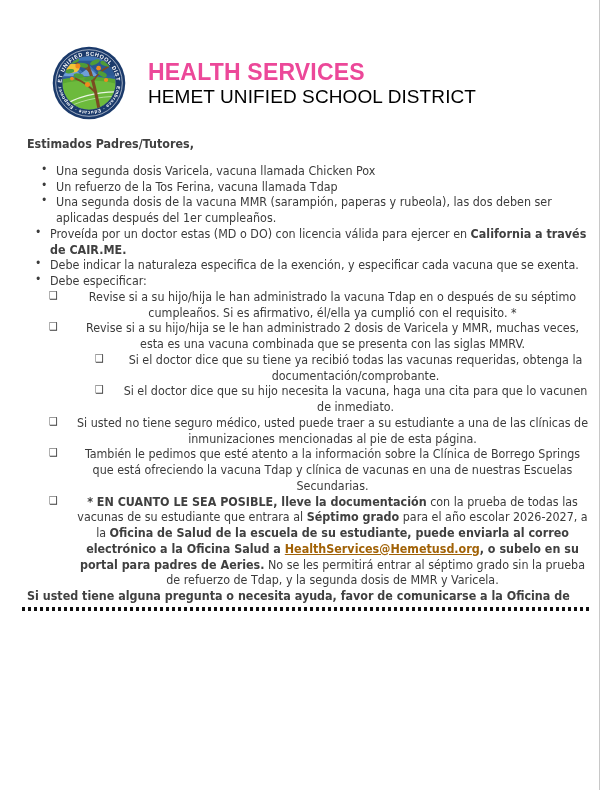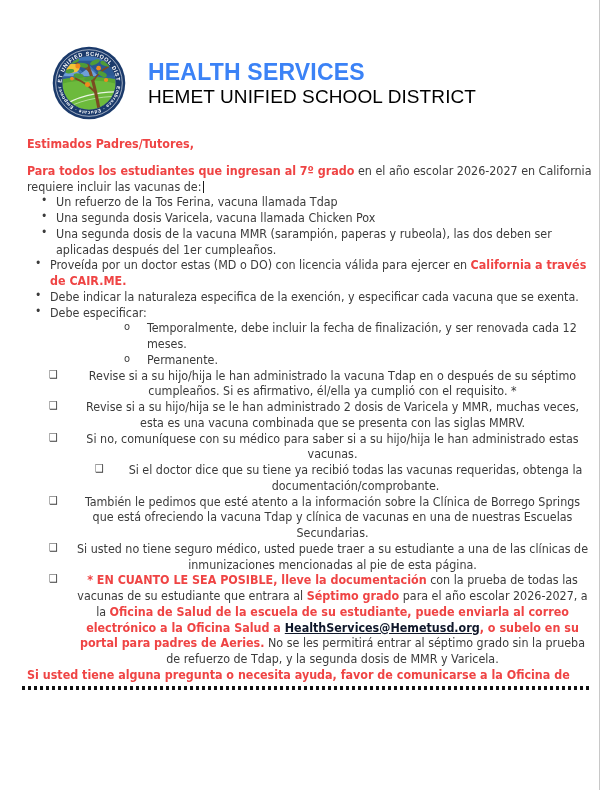--- a/index.html
+++ b/index.html
@@ -44,21 +44,21 @@
   }
   .header-text {
     margin-left: 22px;
     line-height: 1.0;
   }
   .header-title {
     font-family: "Liberation Sans", sans-serif;
     font-weight: bold;
     font-size: 23px;
     letter-spacing: 0.2px;
-    color: #3b82f6;
+    color: #ec4899;
     margin-bottom: 3px;
   }
   .header-sub {
     font-family: "Liberation Sans", sans-serif;
     font-weight: normal;
     font-size: 19px;
     letter-spacing: 0.1px;
     color: #000000;
   }
 
@@ -73,21 +73,21 @@
   .bodytext {
     font-family: "DejaVu Sans", "Liberation Sans", sans-serif;
     font-stretch: condensed;
   }
   .p {
     margin: 0;
   }
   .gap {
     height: 11px;
   }
-  b, .b { font-weight: bold; color: #ef4444; }
+  b, .b { font-weight: bold; color: #404040; }
 
   
   ul.disc {
     list-style: none;
     margin: 0;
     padding: 0;
   }
   ul.disc > li {
     position: relative;
     padding-left: 29px;
@@ -141,21 +141,21 @@
     position: absolute;
     left: 22px;
     top: 0px;
     font-size: 11px;
     color: #3b3b3b;
   }
   ul.box.lvl2 > li { padding-left: 92px; }
   ul.box.lvl2 > li::before { left: 68px; }
 
   a.mail {
-    color: #0f172a;
+    color: #a16207;
     font-weight: bold;
   }
 
   .footer-rule {
     margin: 3px 17px 0 22px;
     height: 4px;
     background-image: repeating-linear-gradient(
       to right,
       #111111 0px, #111111 3px,
       rgba(0,0,0,0) 3px, rgba(0,0,0,0) 6px
@@ -238,54 +238,49 @@
       <div class="header-sub">HEMET UNIFIED SCHOOL DISTRICT</div>
     </div>
   </div>
 
   <div class="body-wrap bodytext">
 
     <div class="p b">Estimados Padres/Tutores,</div>
     <div class="gap"></div>
 
 
-    <div class="p"><span class="b">Para todos los estudiantes que ingresan al 7º grado</span><span> en el año escolar 2026-2027 en California requiere incluir las vacunas de:</span><span class="caret"></span></div>
 
     <ul class="disc">
+      <li>Una segunda dosis Varicela, vacuna llamada Chicken Pox</li>
       <li>Un refuerzo de la Tos Ferina, vacuna llamada Tdap</li>
-      <li>Una segunda dosis Varicela, vacuna llamada Chicken Pox</li>
       <li>Una segunda dosis de la vacuna MMR (sarampión, paperas y rubeola), las dos deben ser aplicadas después del 1er cumpleaños.</li>
     </ul>
 
 
     <ul class="disc tight">
       <li><span>Proveída por un doctor estas (MD o DO) con licencia válida para ejercer en </span><span class="b">California a través de CAIR.ME.</span></li>
       <li>Debe indicar la naturaleza especifica de la exención, y especificar cada vacuna que se exenta.</li>
       <li>Debe especificar:</li>
     </ul>
 
-    <ul class="circ">
-      <li>Temporalmente, debe incluir la fecha de finalización, y ser renovada cada 12 meses.</li>
-      <li>Permanente.</li>
-    </ul>
 
 
     <ul class="box">
       <li>Revise si a su hijo/hija le han administrado la vacuna Tdap en o después de su séptimo cumpleaños. Si es afirmativo, él/ella ya cumplió con el requisito. *</li>
       <li>Revise si a su hijo/hija se le han administrado 2 dosis de Varicela y MMR, muchas veces, esta es una vacuna combinada que se presenta con las siglas MMRV.</li>
-      <li>Si no, comuníquese con su médico para saber si a su hijo/hija le han administrado estas vacunas.</li>
     </ul>
 
     <ul class="box lvl2">
       <li>Si el doctor dice que su tiene ya recibió todas las vacunas requeridas, obtenga la documentación/comprobante.</li>
+      <li>Si el doctor dice que su hijo necesita la vacuna, haga una cita para que lo vacunen de inmediato.</li>
     </ul>
 
     <ul class="box">
+      <li>Si usted no tiene seguro médico, usted puede traer a su estudiante a una de las clínicas de inmunizaciones mencionadas al pie de esta página.</li>
       <li>También le pedimos que esté atento a la información sobre la Clínica de Borrego Springs que está ofreciendo la vacuna Tdap y clínica de vacunas en una de nuestras Escuelas Secundarias.</li>
-      <li>Si usted no tiene seguro médico, usted puede traer a su estudiante a una de las clínicas de inmunizaciones mencionadas al pie de esta página.</li>
       <li><span class="b">* EN CUANTO LE SEA POSIBLE, lleve la documentación</span><span> con la prueba de todas las vacunas de su estudiante que entrara al </span><span class="b">Séptimo grado</span><span> para el año escolar 2026-2027, a la </span><span class="b">Oficina de Salud de la escuela de su estudiante, puede enviarla al correo electrónico a la Oficina Salud a </span><a class="mail" href="#">HealthServices@Hemetusd.org</a><span class="b">, o subelo en su portal para padres de Aeries.</span><span> No se les permitirá entrar al séptimo grado sin la prueba de refuerzo de Tdap, y la segunda dosis de MMR y Varicela.</span></li>
     </ul>
 
     <div class="p b">Si usted tiene alguna pregunta o necesita ayuda, favor de comunicarse a la Oficina de</div>
   </div>
 
   <div class="footer-rule"></div>
 
 </div>
 

